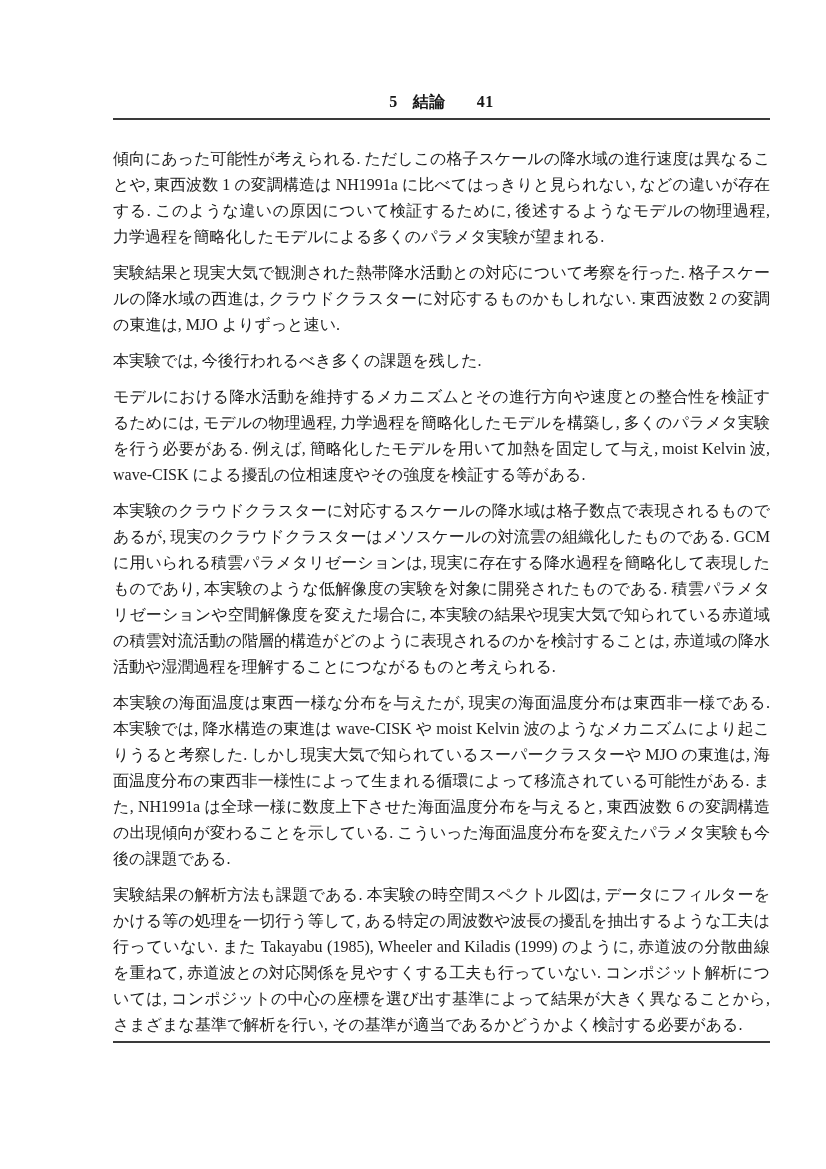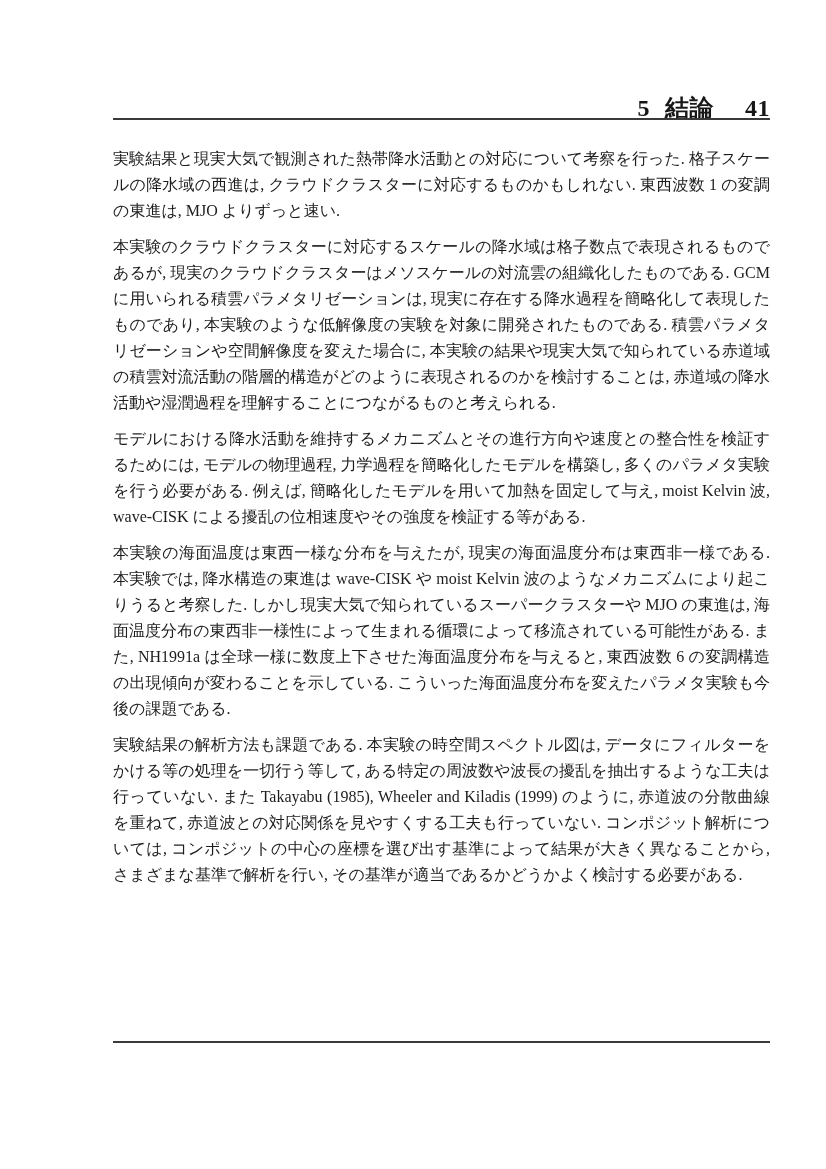--- a/index.html
+++ b/index.html
@@ -13,22 +13,22 @@
     height: 1169px;
     background: #ffffff;
     overflow: hidden;
     font-family: "Liberation Serif", "DejaVu Serif", serif;
   }
   .running-header {
     position: absolute;
     left: 113px;
     top: 92px;
     width: 657px;
-    text-align: right;
-    font-size: 24px;
+    text-align: center;
+    font-size: 16px;
     font-weight: 700;
     color: #171717;
     letter-spacing: 0.5px;
     white-space: nowrap;
   }
   .running-header .sec-num   { margin-right: 15px; }
   .running-header .sec-title { margin-right: 31px; }
   .rule {
     position: absolute;
     left: 113px;
@@ -59,22 +59,24 @@
 
 <div class="page">
 
   <div class="running-header">
     <span class="sec-num">5</span><span class="sec-title">結論</span><span class="page-num">41</span>
   </div>
 
   <div class="rule header-rule"></div>
 
   <div class="body-text">
-    <p>実験結果と現実大気で観測された熱帯降水活動との対応について考察を行った. 格子スケールの降水域の西進は, クラウドクラスターに対応するものかもしれない. 東西波数 1 の変調の東進は, MJO よりずっと速い.</p>
+    <p>傾向にあった可能性が考えられる. ただしこの格子スケールの降水域の進行速度は異なることや, 東西波数 1 の変調構造は NH1991a に比べてはっきりと見られない, などの違いが存在する. このような違いの原因について検証するために, 後述するようなモデルの物理過程, 力学過程を簡略化したモデルによる多くのパラメタ実験が望まれる.</p>
+    <p>実験結果と現実大気で観測された熱帯降水活動との対応について考察を行った. 格子スケールの降水域の西進は, クラウドクラスターに対応するものかもしれない. 東西波数 2 の変調の東進は, MJO よりずっと速い.</p>
+    <p>本実験では, 今後行われるべき多くの課題を残した.</p>
+    <p>モデルにおける降水活動を維持するメカニズムとその進行方向や速度との整合性を検証するためには, モデルの物理過程, 力学過程を簡略化したモデルを構築し, 多くのパラメタ実験を行う必要がある. 例えば, 簡略化したモデルを用いて加熱を固定して与え, moist Kelvin 波, wave-CISK による擾乱の位相速度やその強度を検証する等がある.</p>
     <p>本実験のクラウドクラスターに対応するスケールの降水域は格子数点で表現されるものであるが, 現実のクラウドクラスターはメソスケールの対流雲の組織化したものである. GCM に用いられる積雲パラメタリゼーションは, 現実に存在する降水過程を簡略化して表現したものであり, 本実験のような低解像度の実験を対象に開発されたものである. 積雲パラメタリゼーションや空間解像度を変えた場合に, 本実験の結果や現実大気で知られている赤道域の積雲対流活動の階層的構造がどのように表現されるのかを検討することは, 赤道域の降水活動や湿潤過程を理解することにつながるものと考えられる.</p>
-    <p>モデルにおける降水活動を維持するメカニズムとその進行方向や速度との整合性を検証するためには, モデルの物理過程, 力学過程を簡略化したモデルを構築し, 多くのパラメタ実験を行う必要がある. 例えば, 簡略化したモデルを用いて加熱を固定して与え, moist Kelvin 波, wave-CISK による擾乱の位相速度やその強度を検証する等がある.</p>
     <p>本実験の海面温度は東西一様な分布を与えたが, 現実の海面温度分布は東西非一様である. 本実験では, 降水構造の東進は wave-CISK や moist Kelvin 波のようなメカニズムにより起こりうると考察した. しかし現実大気で知られているスーパークラスターや MJO の東進は, 海面温度分布の東西非一様性によって生まれる循環によって移流されている可能性がある. また, NH1991a は全球一様に数度上下させた海面温度分布を与えると, 東西波数 6 の変調構造の出現傾向が変わることを示している. こういった海面温度分布を変えたパラメタ実験も今後の課題である.</p>
     <p>実験結果の解析方法も課題である. 本実験の時空間スペクトル図は, データにフィルターをかける等の処理を一切行う等して, ある特定の周波数や波長の擾乱を抽出するような工夫は行っていない. また Takayabu (1985), Wheeler and Kiladis (1999) のように, 赤道波の分散曲線を重ねて, 赤道波との対応関係を見やすくする工夫も行っていない. コンポジット解析については, コンポジットの中心の座標を選び出す基準によって結果が大きく異なることから, さまざまな基準で解析を行い, その基準が適当であるかどうかよく検討する必要がある.</p>
   </div>
 
   <div class="rule footer-rule"></div>
 
 </div>
 
 </body></html>

